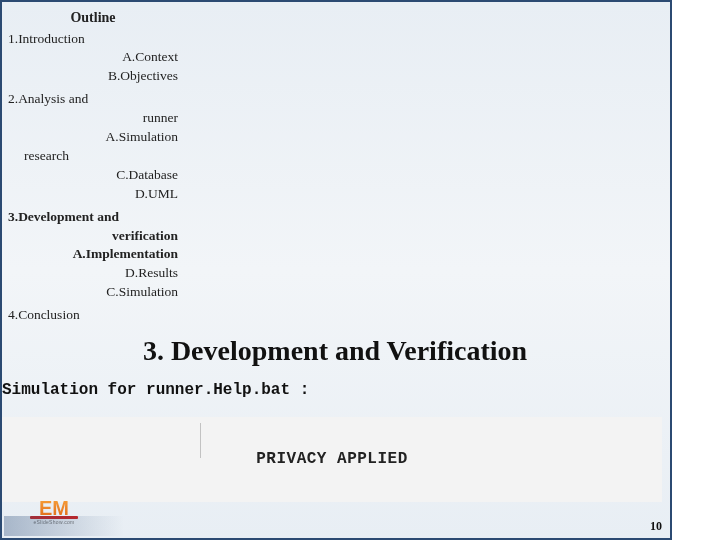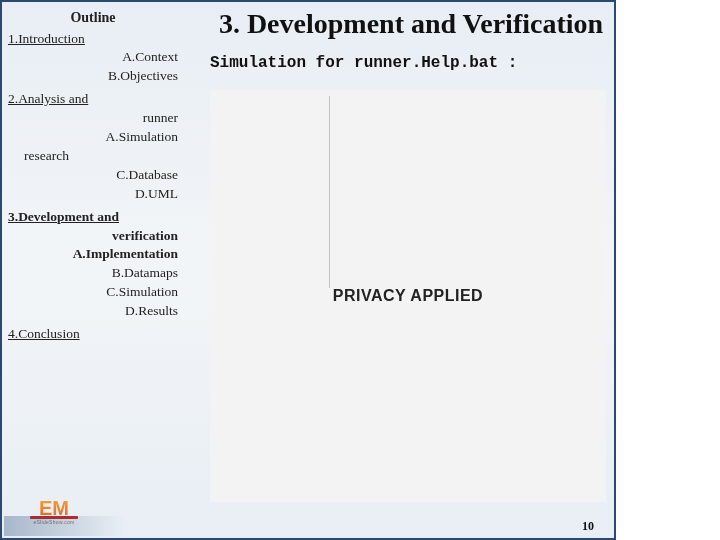--- a/index.html
+++ b/index.html
@@ -1,41 +1,41 @@
 <!DOCTYPE html>
 <html><head>
 <meta charset="utf-8">
 <style>
   * { margin:0; padding:0; box-sizing:border-box; }
   html,body { width:720px; height:540px; font-family:Georgia,'Times New Roman',serif; background:#fff; overflow:hidden; }
   .slide {
-    width:616px; height:540px;
+    width:672px; height:540px;
     background:linear-gradient(to bottom,#e8eef4 0%,#f2f5f8 50%,#e8eef4 100%);
     border:2px solid #2b4a72;
     position:relative;
     display:flex;
+    flex-direction:column;
   }
   .sidebar {
     width:180px;
     padding:6px 4px 4px 6px;
     font-size:13.5px;
     line-height:1.4;
     color:#222;
   }
   .sidebar .hdr { font-weight:bold; text-align:center; font-size:14px; margin-bottom:2px; }
-  .sidebar .lvl1 { margin-top:0;text-decoration:underline; }
+  .sidebar .lvl1 { margin-top:0; }
   .sidebar .lvl2 { padding-left:8px;text-align:right; }
   .sidebar .lvl3 { padding-left:16px; }
   .sidebar .gap { margin-top:4px; }
   .sidebar .bold { font-weight:bold; }
   .main {
     flex:1;
     position:relative;
     padding:6px 6px 0 4px;
-    margin-left:28px;
   }
   .title {
     font-size:28px;
     font-weight:bold;
     color:#111;
     text-align:center;
     margin-bottom:14px;
   }
   .subtitle {
     font-size:16px;
@@ -55,21 +55,21 @@
   }
   .figure .inner-divider {
     position:absolute;
     left:30%;
     top:6px;
     bottom:52%;
     width:1px;
     background:rgba(0,0,0,0.2);
   }
   .privacy {
-    font-family:Liberation Sans, sans-serif;
+    font-family:Liberation Mono, monospace;
     font-size:16px;
     font-weight:bold;
     color:#222;
     letter-spacing:0.5px;
   }
   .logo {
     position:absolute;
     left:24px; bottom:6px;
     width:56px; height:34px;
     display:flex; flex-direction:column; align-items:center;
@@ -79,21 +79,21 @@
   .logo .em {
     font-size:20px; font-weight:bold;
     background:linear-gradient(#f8a13a,#e06b1a);
     -webkit-background-clip:text; background-clip:text; color:transparent;
     line-height:1;
   }
   .logo .bar { width:48px; height:3px; background:#c22; margin-top:-2px; border-radius:1px; }
   .logo .sub { font-size:5px; color:#777; letter-spacing:0.3px; }
   .pagenum {
     position:absolute;
-    right:20px; bottom:4px;
+    right:8px; bottom:4px;
     font-size:12px;
     font-weight:bold;
     color:#111;
   }
   .lb { position:absolute; left:2px; bottom:2px; width:120px; height:20px;
         background:linear-gradient(to right, rgba(46,78,122,0.35), rgba(46,78,122,0)); }
 </style>
 </head>
 <body>
 
@@ -107,23 +107,22 @@
         <div class="lvl2">B.Objectives</div>
         <div class="lvl1 gap">2.Analysis and</div>
         <div class="lvl2">runner</div>
         <div class="lvl2">A.Simulation</div>
         <div class="lvl3">research</div>
         <div class="lvl2">C.Database</div>
         <div class="lvl2">D.UML</div>
         <div class="lvl1 gap bold">3.Development and</div>
         <div class="lvl2 bold">verification</div>
         <div class="lvl2 bold">A.Implementation</div>
-        <div class="lvl2">B.Datamaps</div>
+        <div class="lvl2">D.Results</div>
         <div class="lvl2">C.Simulation</div>
-        <div class="lvl2">D.Results</div>
         <div class="lvl1 gap">4.Conclusion</div>
       </div>
   </div>
 
   <div class="main">
     <div class="title">3. Development and Verification</div>
     <div class="subtitle">Simulation for runner.Help.bat :</div>
     <div class="figure">
       <div class="inner-divider"></div>
       <div class="privacy">PRIVACY APPLIED</div>

